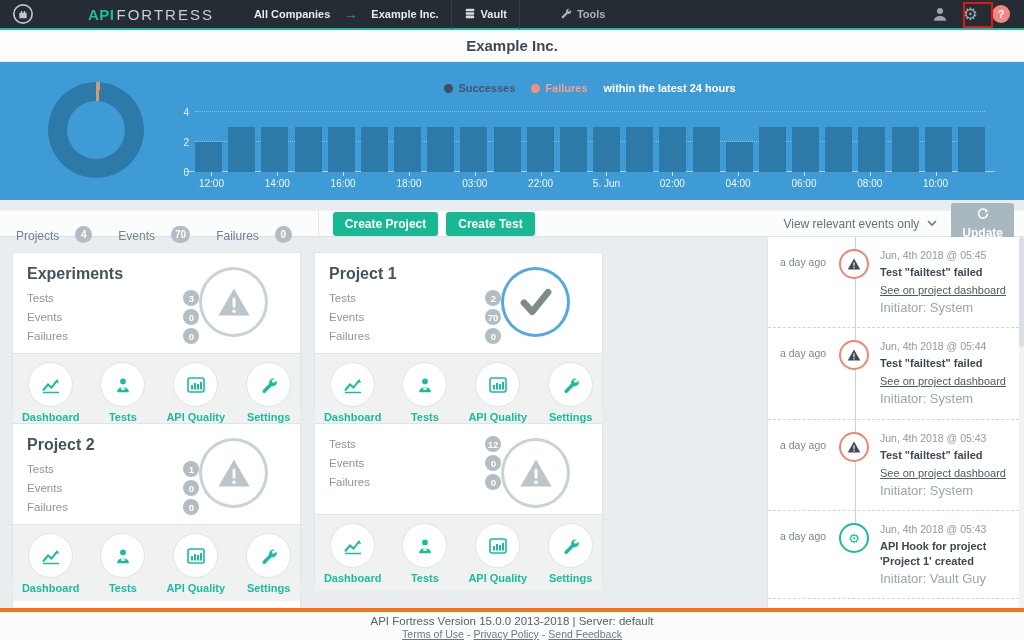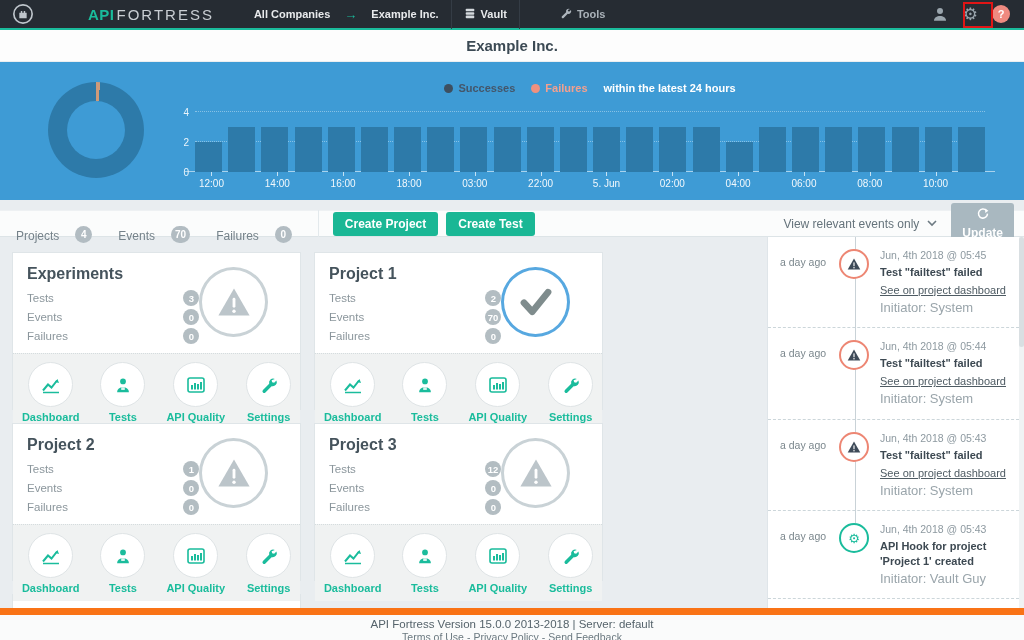--- a/index.html
+++ b/index.html
@@ -94,21 +94,21 @@
   .ev-circle.hook { border:2px solid #1abc9c; }
   .ev-circle .icon-hook { display:none; }
   .ev-circle.hook .icon-hook { display:block; color:#1abc9c; font-size:13px; line-height:1; }
   .ev-time { font-size:10.5px; color:#8d99a0; margin-bottom:4px; }
   .ev-title { font-size:11px; font-weight:bold; color:#3d4952; line-height:1.35; }
   .ev-link { font-size:11px; color:#4e5b63; text-decoration:underline; cursor:pointer; display:inline-block; line-height:1.35; }
   .ev-init { font-size:13px; color:#9aa5ab; line-height:1.5; }
   .load-more { text-align:center; padding:13px 0; font-size:11px; color:#4c585f; cursor:pointer; }
 
   
-  .footer { height:32px; background:#fafbfb; border-top:7px solid #f97316; text-align:center; padding-top:3px; }
+  .footer { height:32px; background:#fafbfb; border-top:4px solid #f97316; text-align:center; padding-top:3px; }
   .footer-version { font-size:11.5px; color:#55636b; }
   .footer-links { font-size:10.5px; color:#6b7980; margin-top:1px; }
   .footer-links a { color:#6b7980; text-decoration:underline; cursor:pointer; }
   .footer-sep { text-decoration:none; padding:0 3px; }
 </style>
 </head>
 <body>
 
 <div class="navbar">
   <div class="logo">
@@ -494,21 +494,20 @@
           </svg>
         </span>
         <span class="action-label">Settings</span>
       </div>
     </div>
   </div>
 
   <div class="card">
     <div class="card-top">
       <div class="card-info">
-        <div class="card-title">Project 3</div>
         <div class="stat-row">
           <span class="stat-label">Tests</span>
           <span class="stat-badge">12</span>
         </div>
         <div class="stat-row">
           <span class="stat-label">Events</span>
           <span class="stat-badge">0</span>
         </div>
         <div class="stat-row">
           <span class="stat-label">Failures</span>

